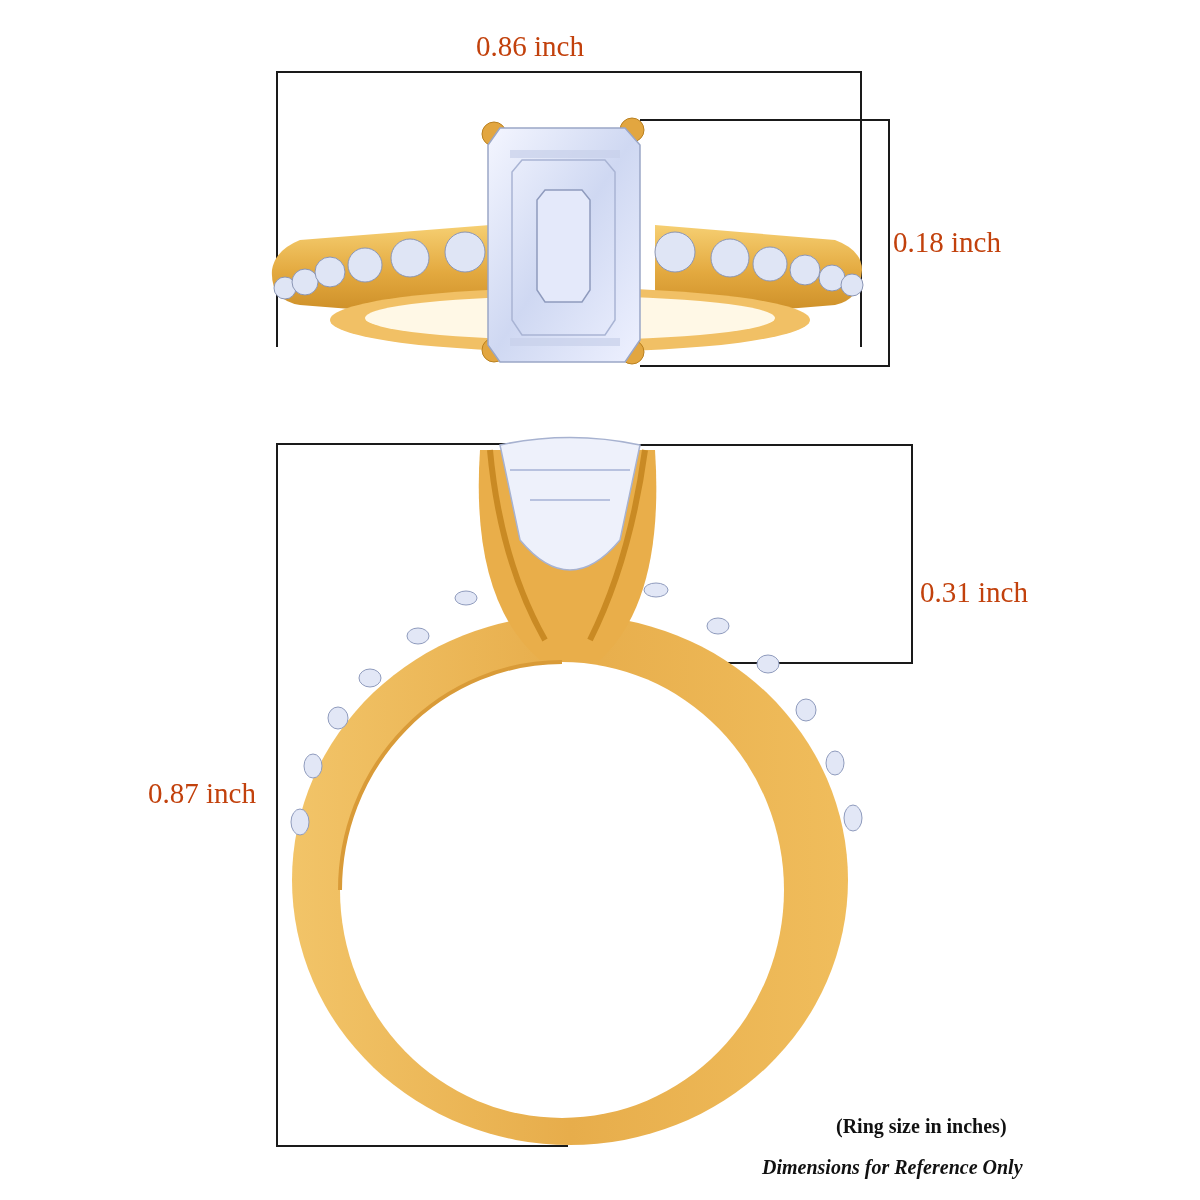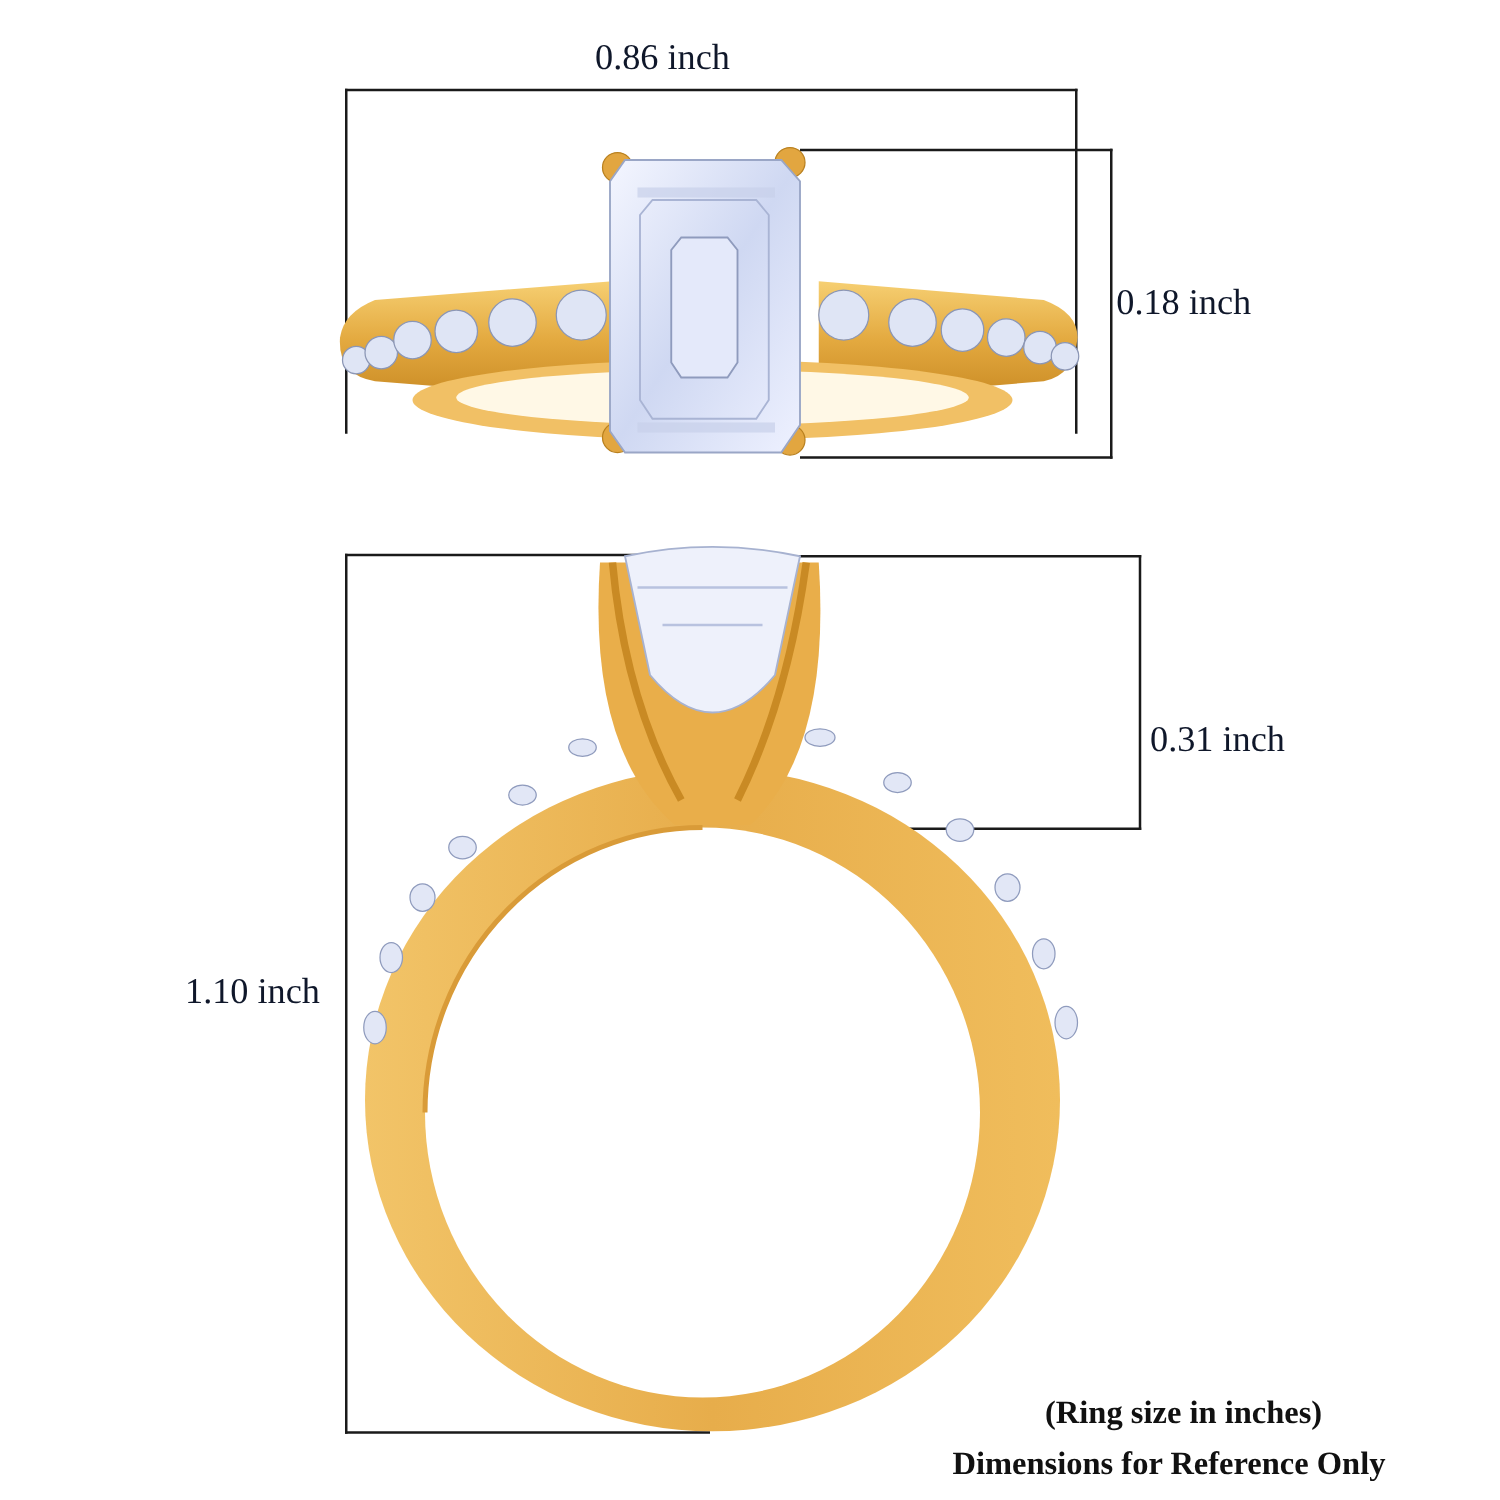--- a/index.html
+++ b/index.html
@@ -1,19 +1,19 @@
 <!DOCTYPE html>
 <html><head>
 <meta charset="utf-8">
 <style>
   html,body{margin:0;padding:0;background:#ffffff;}
   body{width:1200px;height:1200px;position:relative;overflow:hidden;font-family:"Liberation Serif","DejaVu Serif",serif;color:#111;}
   .dim-line{position:absolute;border-color:#1a1a1a;border-style:solid;border-width:0;}
-  .label{position:absolute;font-size:29px;color:#0f172a;white-space:nowrap;}
-  .note{position:absolute;font-weight:bold;font-size:26px;white-space:nowrap;}
+  .label{position:absolute;font-size:29px;color:#c2410c;white-space:nowrap;}
+  .note{position:absolute;font-weight:bold;font-size:20px;white-space:nowrap;}
   svg{position:absolute;left:0;top:0;}
 </style>
 </head>
 <body>
 
 <div>
   <span class="label" style="left:476px;top:30px;">0.86 inch</span>
 
   <div class="dim-line" style="left:276px;top:71px;width:582px;height:274px;border-top-width:2px;border-left-width:2px;border-right-width:2px;"></div>
 
@@ -64,21 +64,21 @@
     <polygon points="500,128 625,128 640,145 640,340 625,362 500,362 488,345 488,145" fill="url(#stone1)" stroke="#9aa6c6" stroke-width="1.5"></polygon>
     <polygon points="522,160 605,160 615,172 615,320 605,335 522,335 512,320 512,172" fill="none" stroke="#a9b4d4" stroke-width="1.5"></polygon>
     <polygon points="545,190 582,190 590,200 590,290 582,302 545,302 537,290 537,200" fill="#e4e9fa" stroke="#8f9bbd" stroke-width="1.5"></polygon>
     <rect x="510" y="150" width="110" height="8" fill="#c8d0ea" opacity="0.7"></rect>
     <rect x="510" y="338" width="110" height="8" fill="#c8d0ea" opacity="0.7"></rect>
   </svg>
 </div>
 
 <div>
   <div class="dim-line" style="left:276px;top:443px;width:290px;height:700px;border-top-width:2px;border-left-width:2px;border-bottom-width:2px;"></div>
-  <span class="label" style="left:148px;top:777px;">1.10 inch</span>
+  <span class="label" style="left:148px;top:777px;">0.87 inch</span>
 
   <div class="dim-line" style="left:583px;top:444px;width:328px;height:216px;border-top-width:2px;border-right-width:2px;border-bottom-width:2px;"></div>
   <span class="label" style="left:920px;top:541px;margin-top:35px;">0.31 inch</span>
 
   <svg width="1200" height="1200" viewBox="0 0 1200 1200">
     <defs>
       <linearGradient id="gold2" x1="0" y1="0" x2="1" y2="0">
         <stop offset="0" stop-color="#f2c468"></stop>
         <stop offset="0.5" stop-color="#e7ad4b"></stop>
         <stop offset="1" stop-color="#f0bd5c"></stop>
@@ -106,13 +106,13 @@
         <ellipse cx="718" cy="626" rx="11" ry="8"></ellipse>
       <ellipse cx="768" cy="664" rx="11" ry="9"></ellipse>
         <ellipse cx="806" cy="710" rx="10" ry="11"></ellipse>
       <ellipse cx="835" cy="763" rx="9" ry="12"></ellipse>
         <ellipse cx="853" cy="818" rx="9" ry="13"></ellipse>
     </g>
   </svg>
 </div>
 
 <div class="note" style="left:836px;top:1115px;">(Ring size in inches)</div>
-<div class="note" style="left:762px;top:1156px;">Dimensions for Reference Only</div>
+<div class="note" style="left:762px;top:1156px;font-style:italic;">Dimensions for Reference Only</div>
 
 </body></html>

